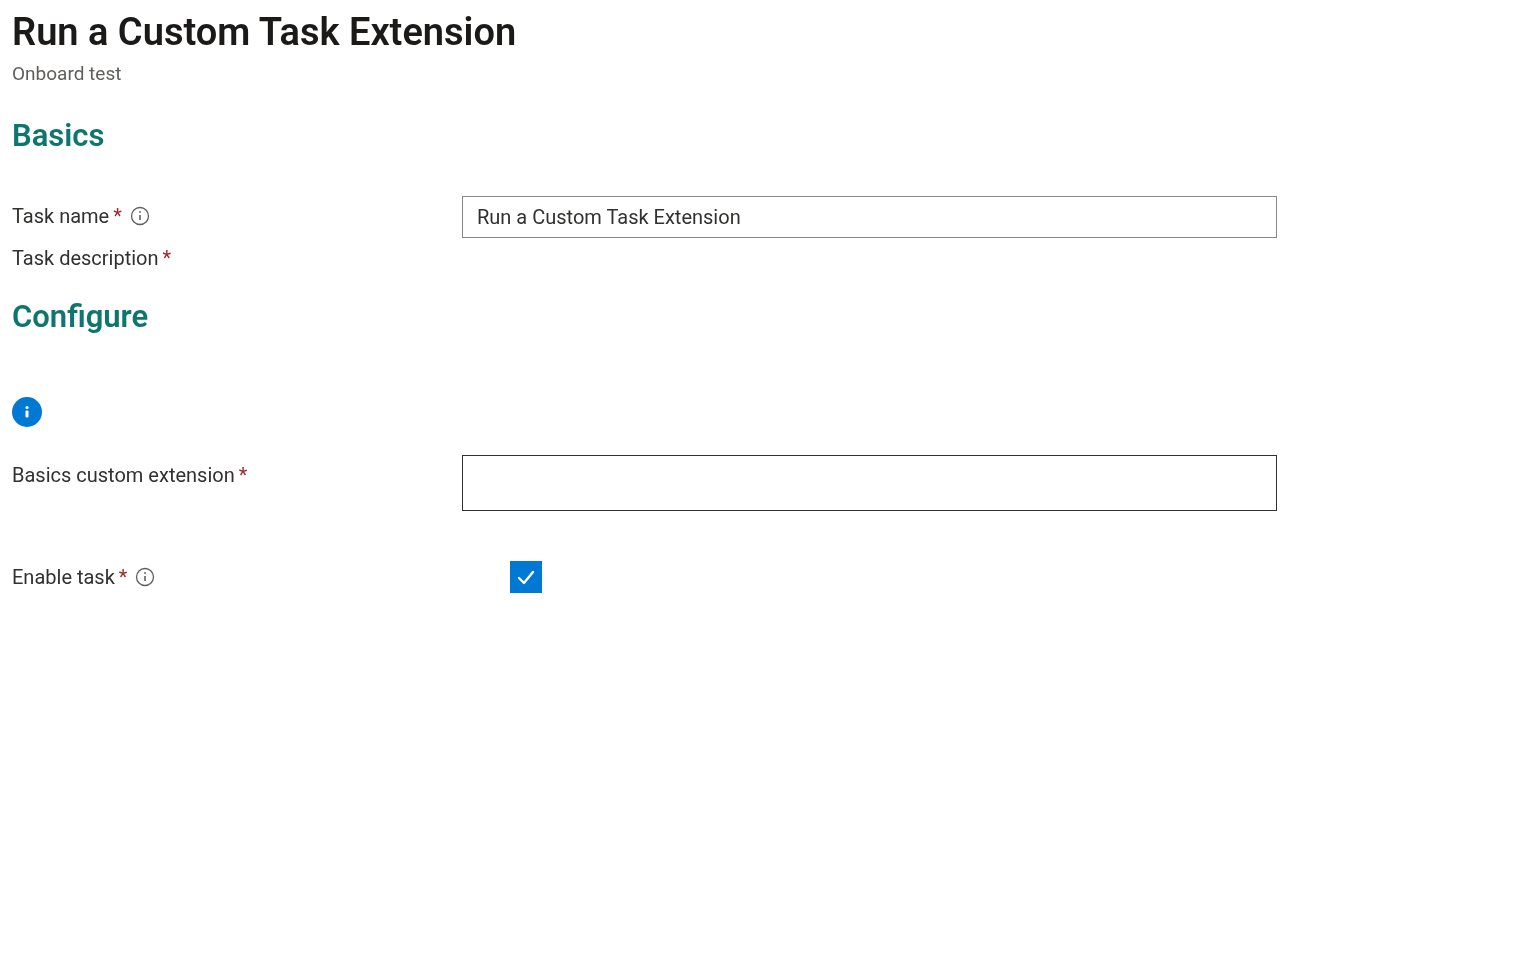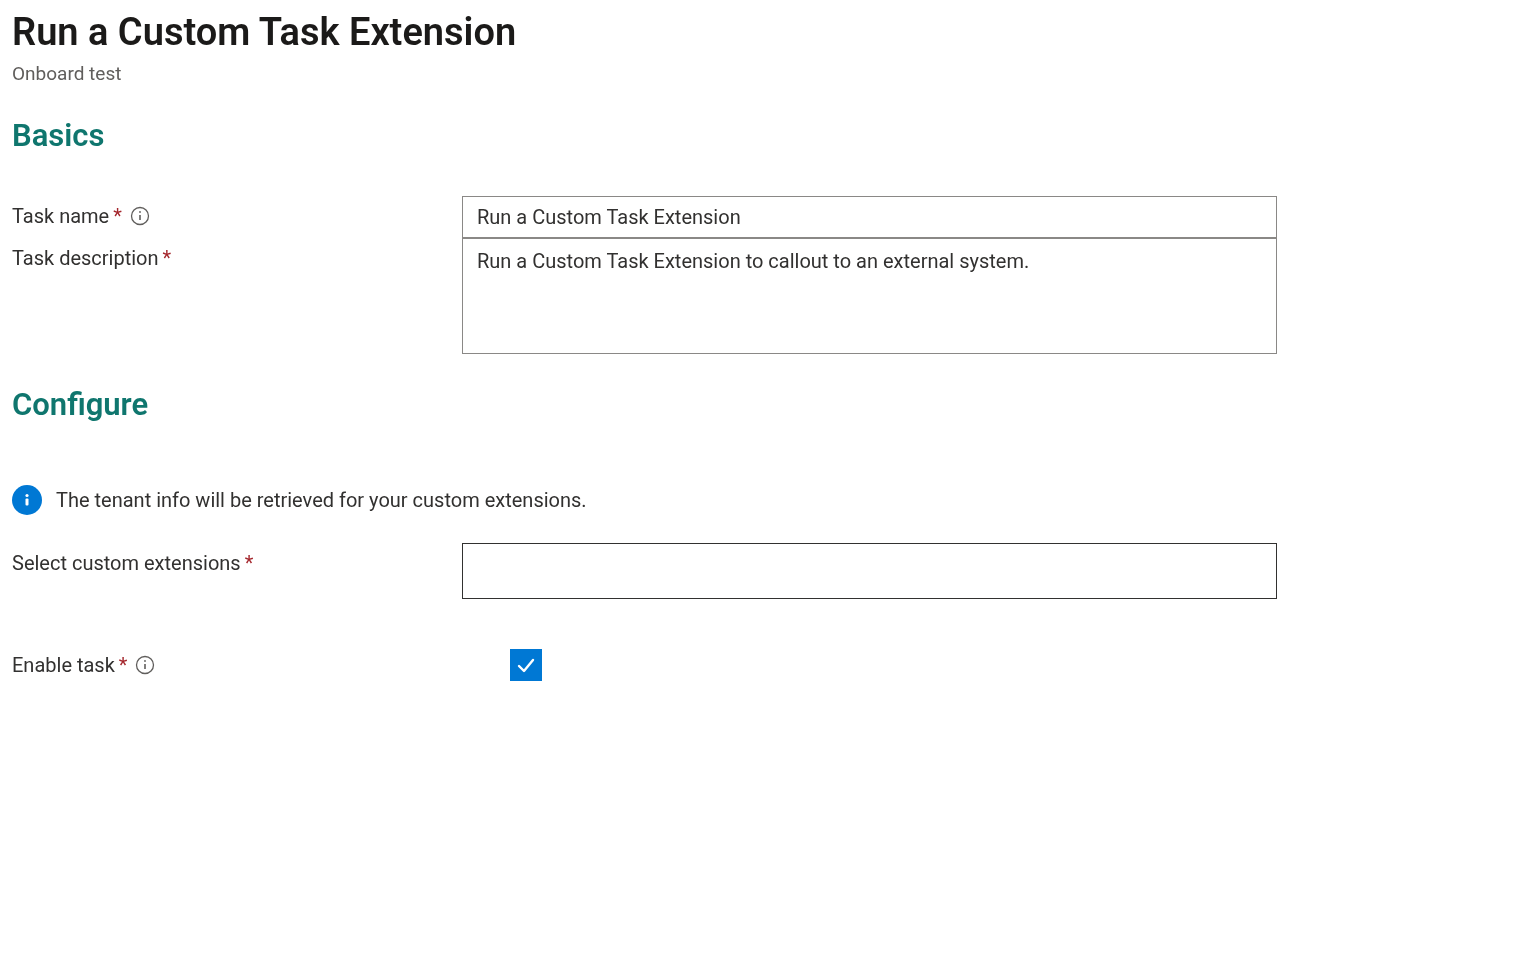--- a/index.html
+++ b/index.html
@@ -176,40 +176,36 @@
   <div class="input-col">
     <input type="text" class="text-input" value="Run a Custom Task Extension" style="">
   </div>
 </div>
 
 <div class="form-row textarea-row">
   <div class="label-col">
     <span>Task description</span>
     <span class="required">*</span>
   </div>
-  <div class="input-col">
-    <textarea class="textarea-input" style="">Run a Custom Task Extension to callout to an external system.</textarea>
-  </div>
 </div>
 
 <h2 class="section-heading configure">Configure</h2>
 
 <div class="info-message">
   <span class="info-badge">
     <svg viewBox="0 0 18 18">
       <circle cx="9" cy="4.5" r="1.6" fill="#ffffff"></circle>
       <rect x="7.5" y="7.5" width="3" height="7" rx="1" fill="#ffffff"></rect>
     </svg>
   </span>
-  <span>The tenant info will be retrieved for your custom extensions.</span>
 </div>
 
 <div class="form-row">
   <div class="label-col">
-    <span>Select custom extensions</span>
+    <span>Basics custom extension</span>
     <span class="required">*</span>
   </div>
   <div class="input-col">
     <input type="text" class="select-input" value="" style="">
   </div>
 </div>
 
 <div class="form-row enable-row">
   <div class="label-col">
     <span>Enable task</span>

